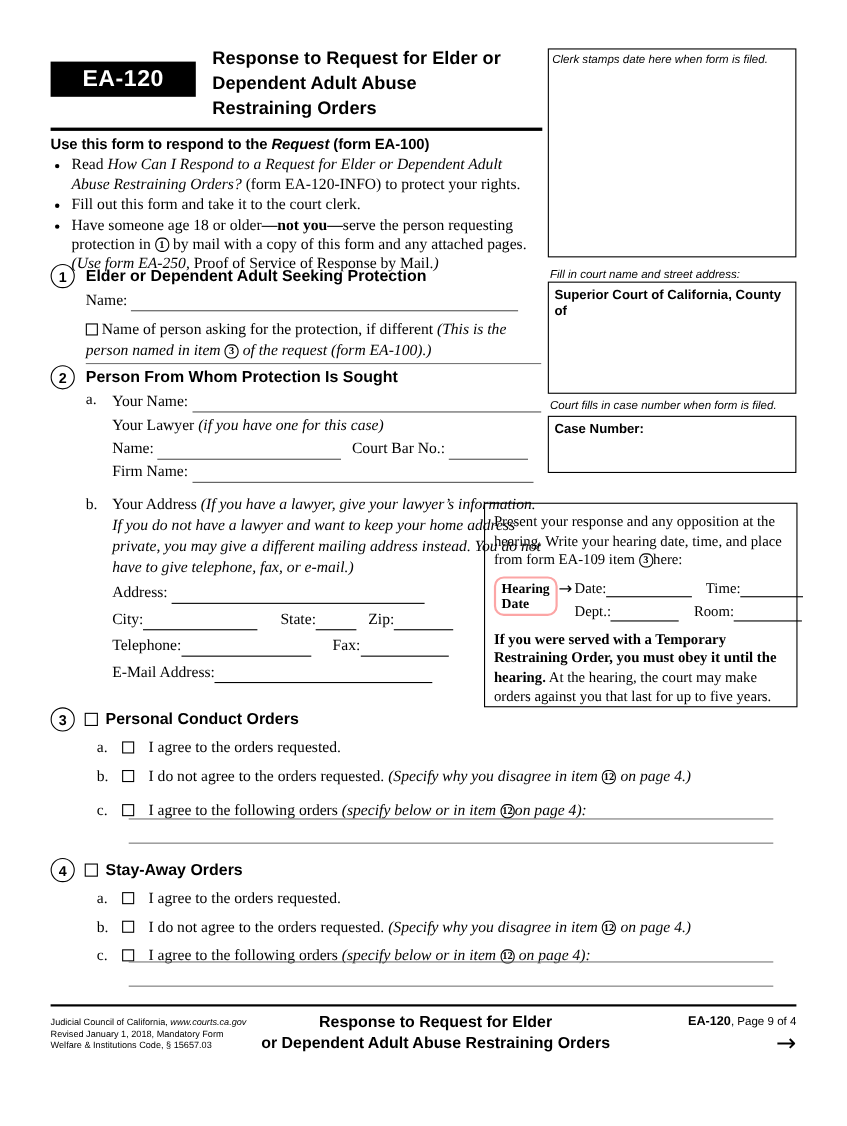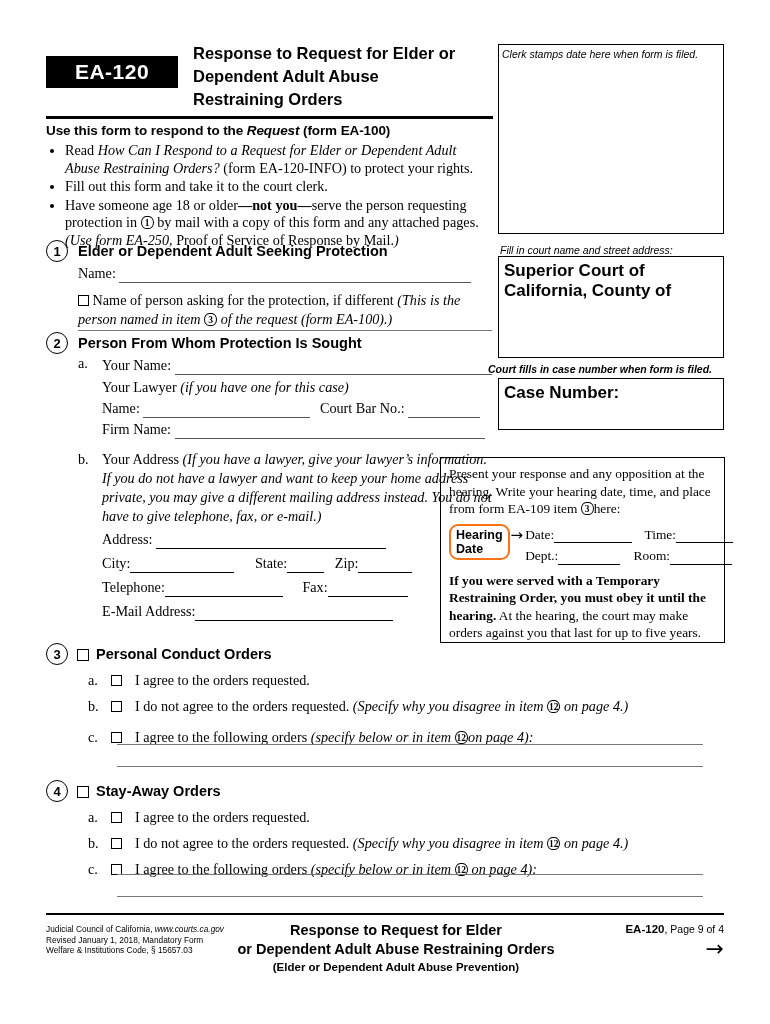--- a/index.html
+++ b/index.html
@@ -86,21 +86,21 @@
 
   
   .clerk-caption, .court-caption, .case-caption {
     position: absolute;
     font-family: "Liberation Sans", sans-serif;
     font-style: italic;
     font-size: 10.5px;
   }
   .clerk-caption { left: 502px; top: 48px; }
   .court-caption { left: 500px; top: 244px; }
-  .case-caption  { left: 488px; top: 363px; font-weight: bold; }
+  .case-caption  { left: 500px; top: 363px; }
 
   .box-clerk {
     position: absolute;
     left: 498px; top: 44px;
     width: 226px; height: 190px;
     border: 1.5px solid #000;
     box-sizing: border-box;
   }
   .box-court {
     position: absolute;
@@ -112,21 +112,21 @@
   .box-case {
     position: absolute;
     left: 498px; top: 378px;
     width: 226px; height: 52px;
     border: 1.5px solid #000;
     box-sizing: border-box;
   }
   .box-label {
     font-family: "Liberation Sans", sans-serif;
     font-weight: bold;
-    font-size: 17px;
+    font-size: 12px;
     padding: 4px 0 0 5px;
   }
 
   
   .sec {
     position: absolute;
     left: 46px;
   }
   .circnum {
     display: inline-block;
@@ -213,23 +213,23 @@
     left: 440px; top: 457px;
     width: 285px; height: 186px;
     border: 1.5px solid #000;
     box-sizing: border-box;
     padding: 7px 8px 0 8px;
     font-size: 13.4px;
     line-height: 17.5px;
   }
   .hd-badge {
     display: inline-block;
-    border: 2px solid #f97316;
+    border: 2px solid #fca5a5;
     border-radius: 9px;
-    font-family: Liberation Sans, sans-serif;
+    font-family: Liberation Serif, serif;
     font-weight: bold;
     font-size: 12.5px;
     line-height: 14px;
     padding: 2px 5px;
     text-align: left;
     vertical-align: top;
   }
   .hearing-warn { font-size: 13.4px; line-height: 17.5px; margin-top: 7px; }
   .hearing-warn b { font-weight: bold; }
 
@@ -458,21 +458,20 @@
   <div class="footer-rule"></div>
   <div class="footer">
     <div class="foot-left">
       <div><span>Judicial Council of California, </span><i>www.courts.ca.gov</i></div>
       <div>Revised January 1, 2018, Mandatory Form</div>
       <div>Welfare &amp; Institutions Code, § 15657.03</div>
     </div>
     <div class="foot-center">
       <div class="l1">Response to Request for Elder</div>
       <div class="l2">or Dependent Adult Abuse Restraining Orders</div>
-      <div class="l3">(Elder or Dependent Adult Abuse Prevention)</div>
     </div>
     <div class="foot-right">
       <div><b>EA-120</b><span>, Page 9 of 4</span></div>
       <div class="arrow">→</div>
     </div>
   </div>
 
 </div>
 
 </body></html>

